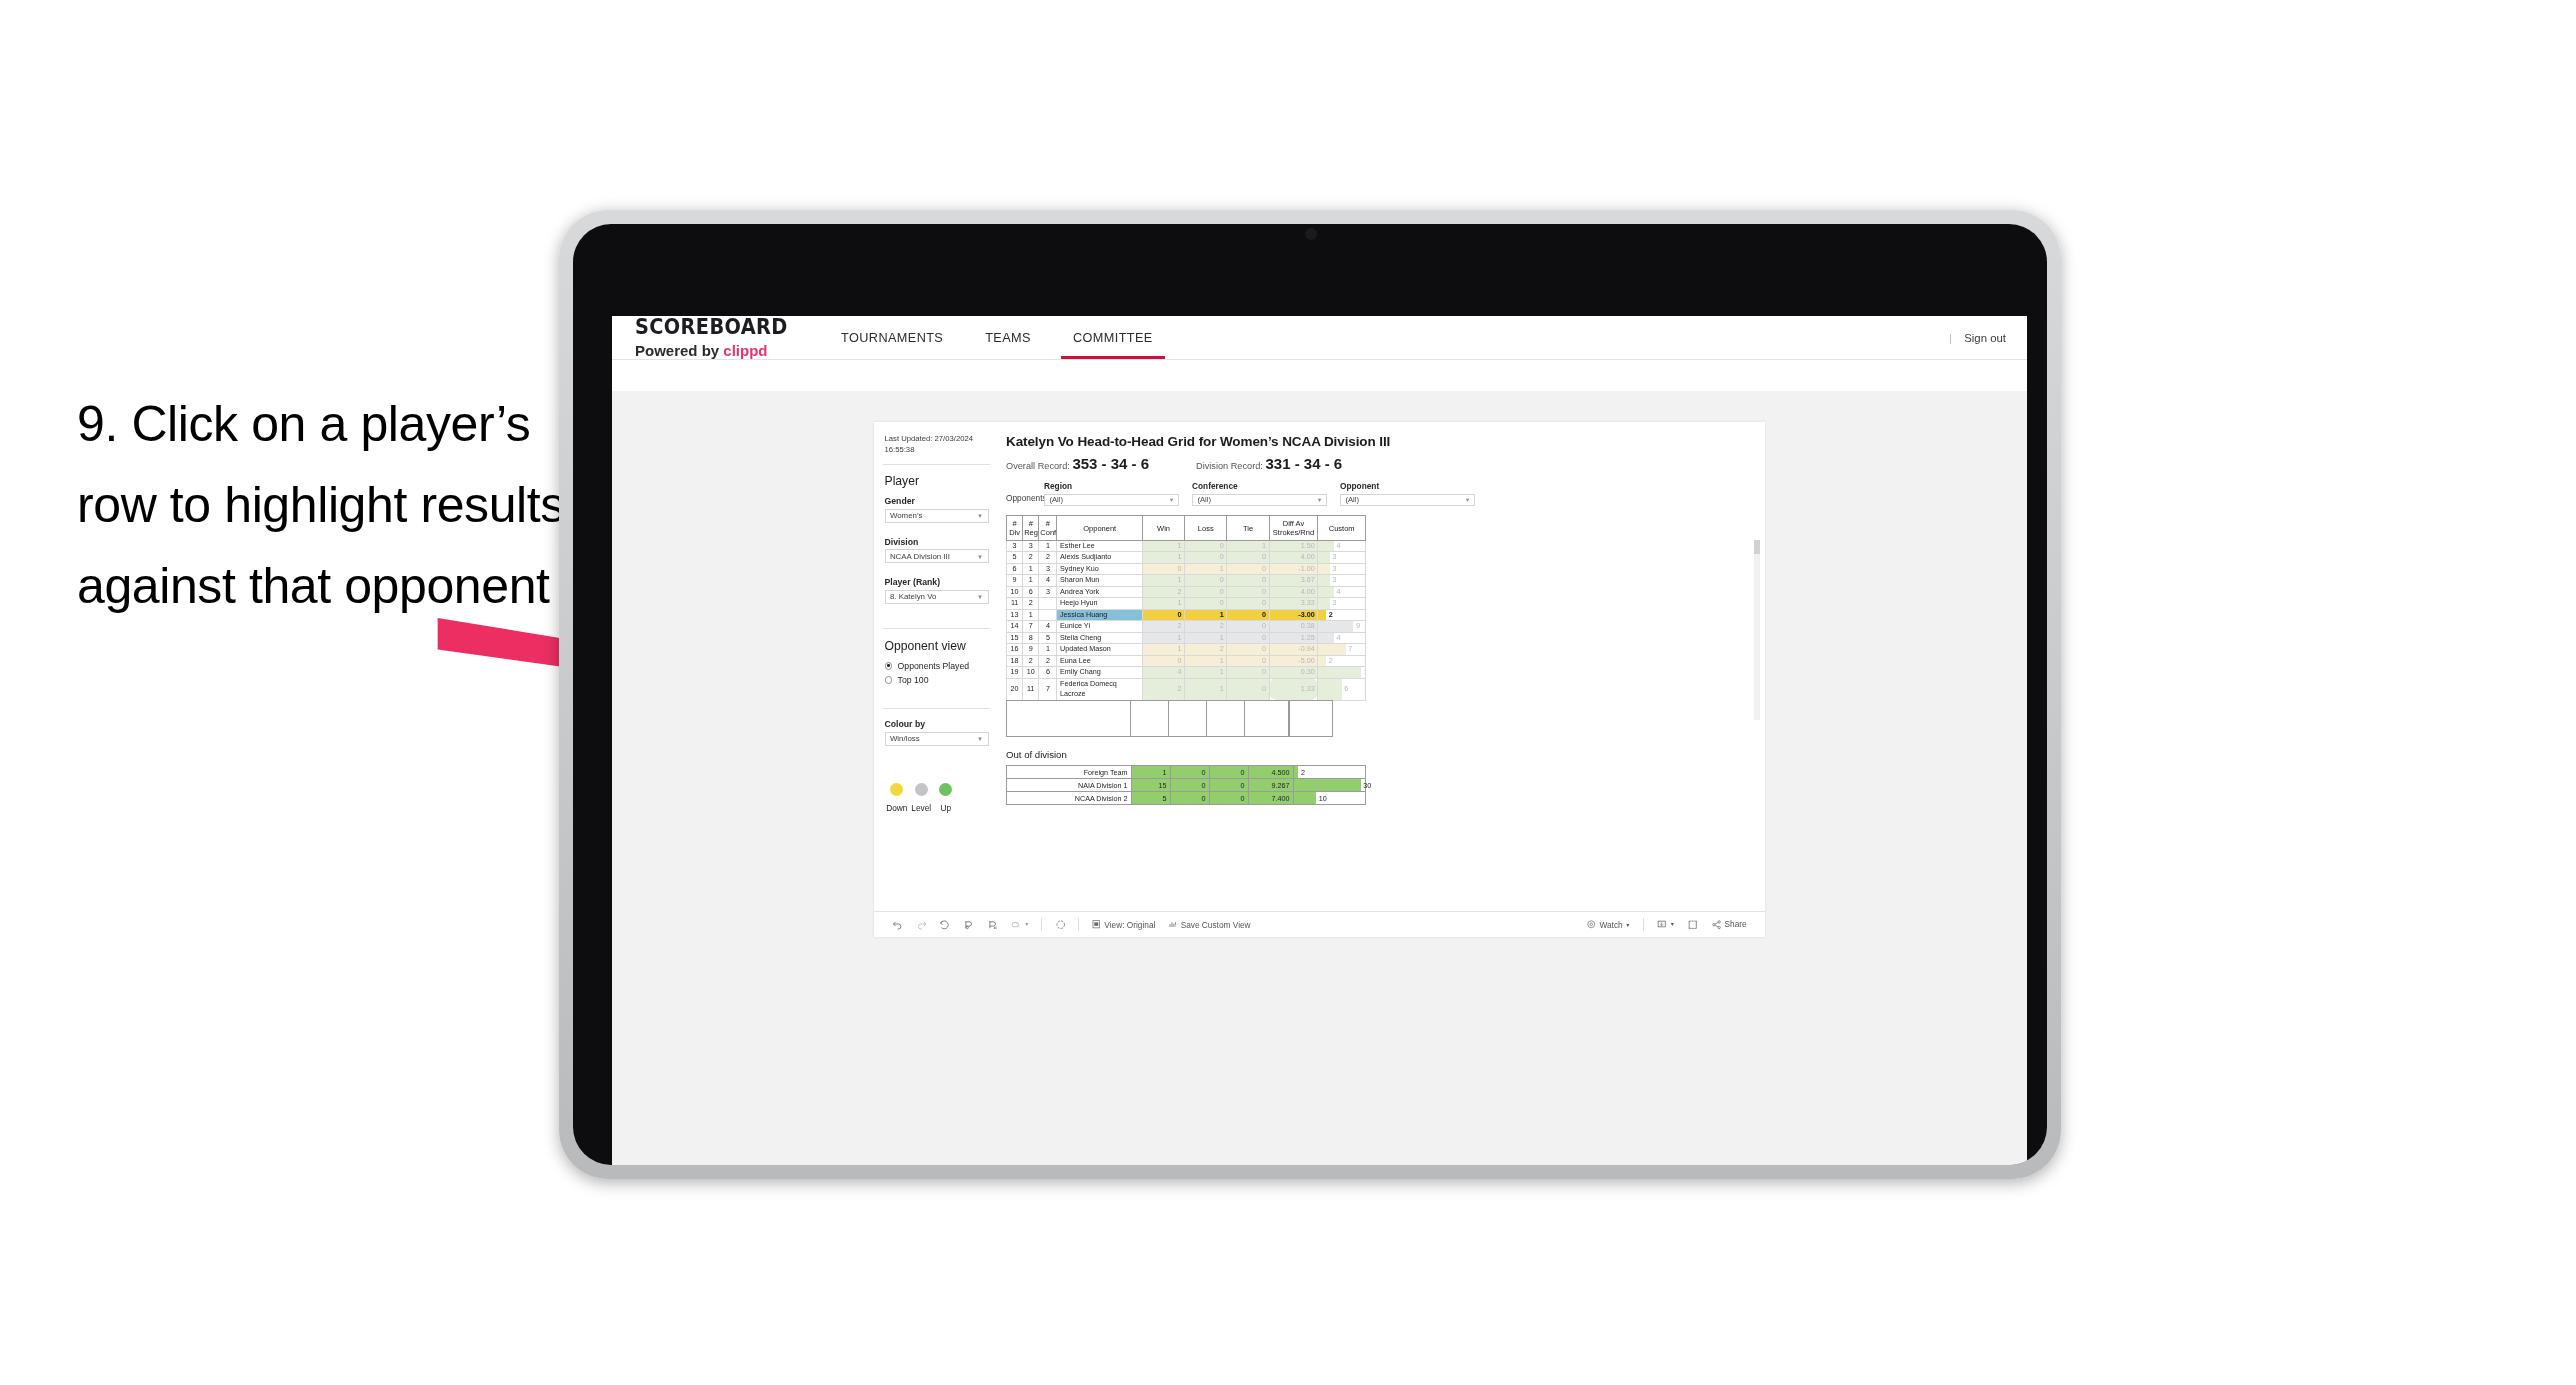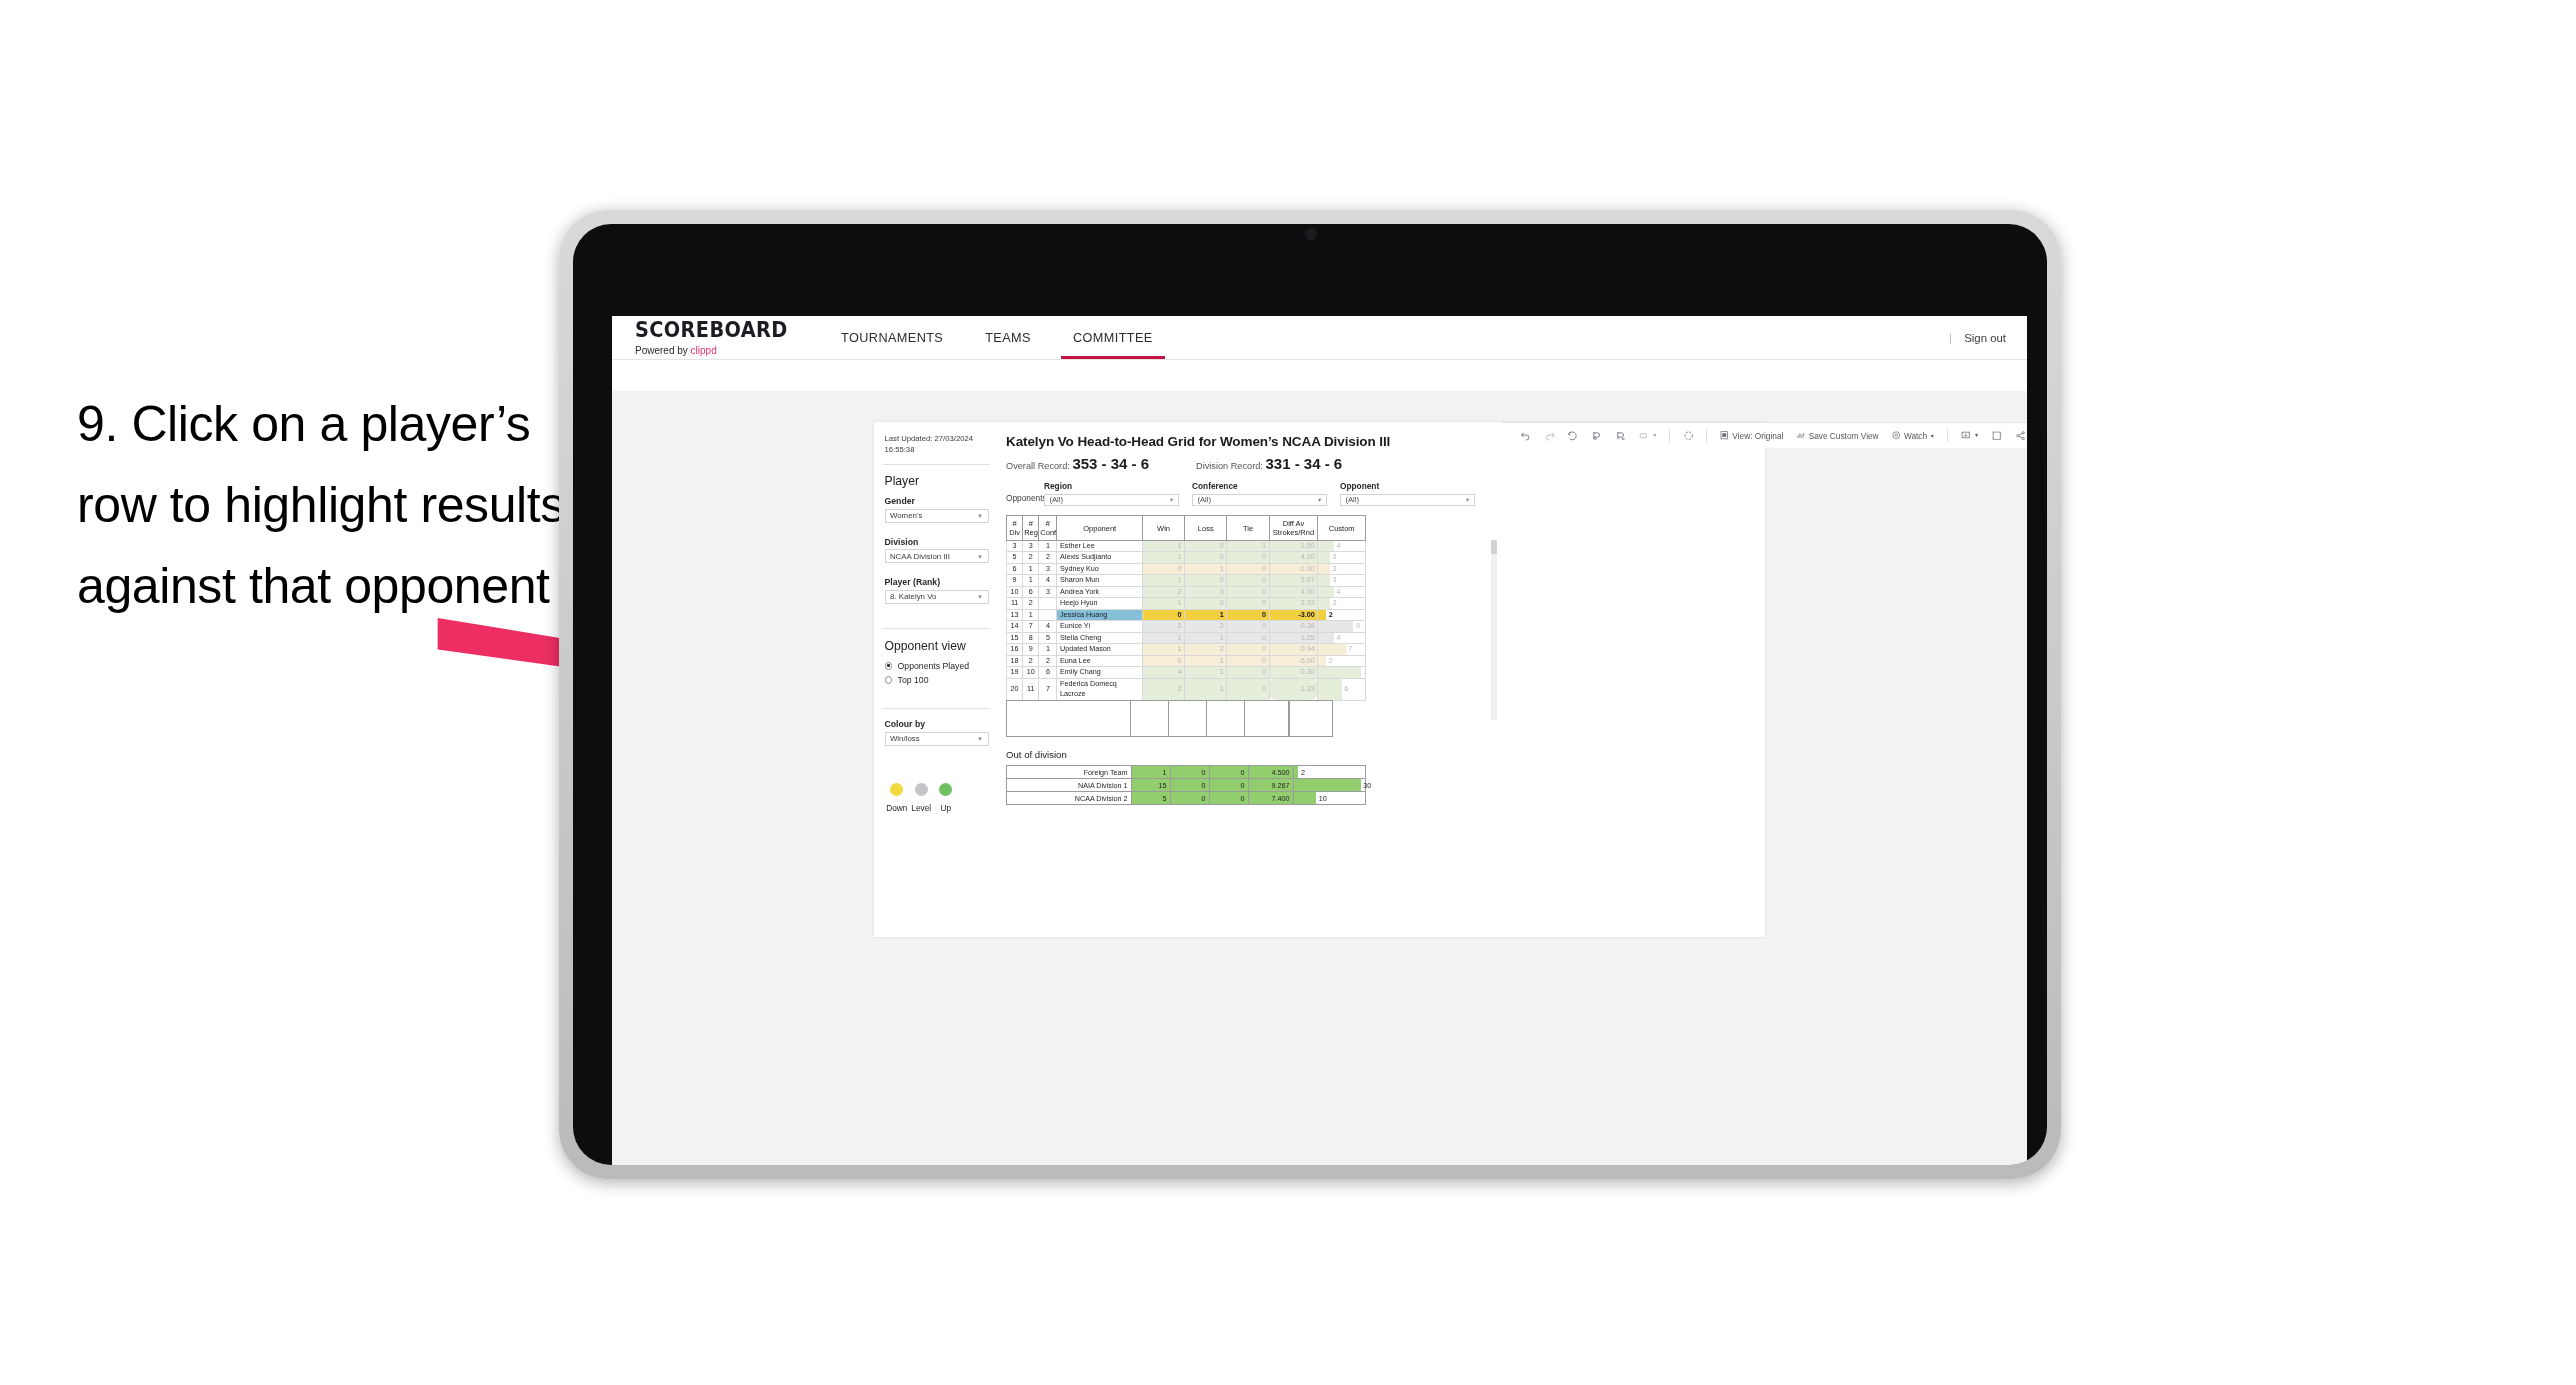--- a/index.html
+++ b/index.html
@@ -44,21 +44,21 @@
   #topnav{
     height:44px; background:#fff; display:flex; align-items:stretch;
     border-bottom:0.9px solid #e3e3e3; position:relative;
   }
   #brand{ display:flex; flex-direction:column; justify-content:center; padding:0 19px 0 23px; }
   #brand-title{
     font-family:"DejaVu Sans", sans-serif;
     font-weight:bold; font-size:21px; letter-spacing:0.4px; color:#1c1c22;
     transform:scaleX(0.92); transform-origin:left center; line-height:1;
   }
-  #brand-sub{ font-size:10px; color:#2a2a30; margin-top:4px; font-weight:normal; }
+  #brand-sub{ font-size:15px; color:#2a2a30; margin-top:4px; font-weight:bold; }
   #brand-sub .clippd{ color:#e8336d; }
   .topnav-item{
     display:flex; align-items:center; padding:0 21px; font-size:12.7px;
     color:#2b2b31; letter-spacing:0.4px; cursor:pointer; position:relative;
   }
   .topnav-item.active::after{
     content:""; position:absolute; left:8.7px; right:8.7px; bottom:0; height:2.6px; background:#c8123f;
   }
   #topnav-right{
     margin-left:auto; display:flex; align-items:center; padding-right:21px;
@@ -73,21 +73,21 @@
   }
   .subnav-item{ font-size:11px; color:#43434a; letter-spacing:0.3px; padding:0 19px 0 0; cursor:pointer; white-space:nowrap;}
   .subnav-item:first-child{ padding-right:21px; }
   .subnav-item.active{ color:#e8336d; }
 
   
   #viz-area{ position:absolute; left:0; top:75px; right:0; bottom:0; background:#f2f2f3; }
   #viz-card{
     position:absolute; left:262px; top:31px; width:891px; height:515px;
     background:#ffffff; box-shadow:0 0 2.6px rgba(0,0,0,.10);
-    display:flex; 
+    display:flex; flex-direction:column;
   }
   #viz-body{ flex:1; display:flex; min-height:0; }
 
   
   #viz-sidebar{ width:125px; padding:12.2px 0 0 0; display:flex; flex-direction:column; }
   #last-updated{ font-size:7.7px; color:#3a3a40; line-height:1.35; padding:0 10.5px 8.7px 10.5px; }
   .side-div{ height:0.9px; background:#e0e0e2; margin:0 8.7px 9.6px 8.7px; }
   .side-h{ font-size:12.2px; color:#1d1d22; padding:0 10.5px; margin-bottom:7.9px; font-weight:normal;}
   .side-label{ font-size:8.7px; color:#26262c; padding:0 10.5px; margin-bottom:2.6px; font-weight:bold;}
   .side-select{

